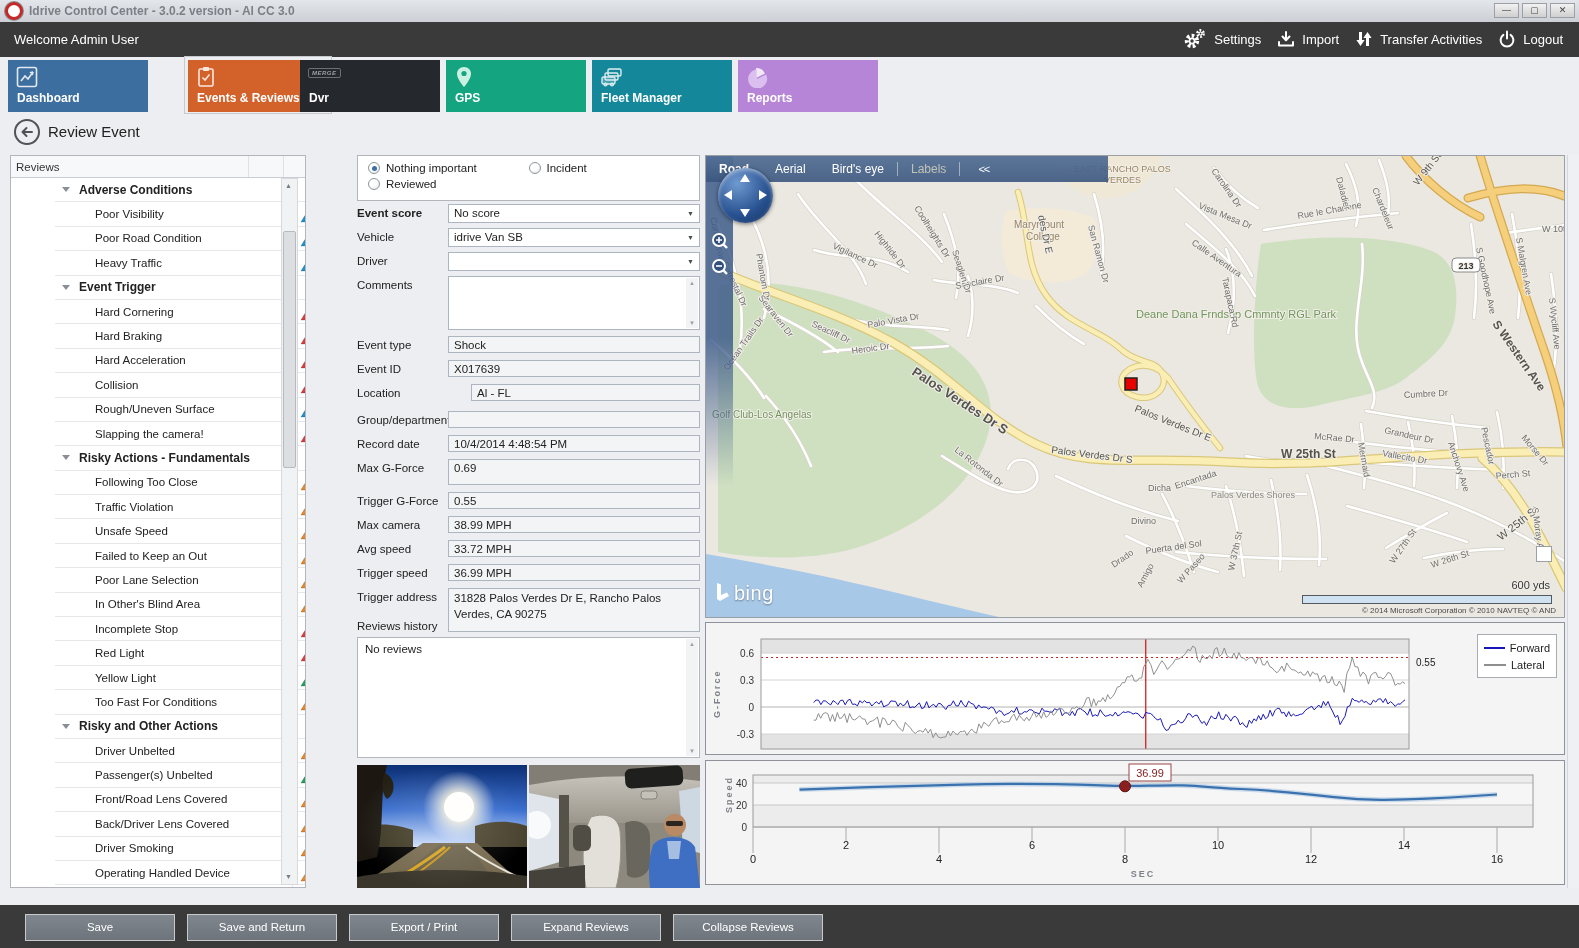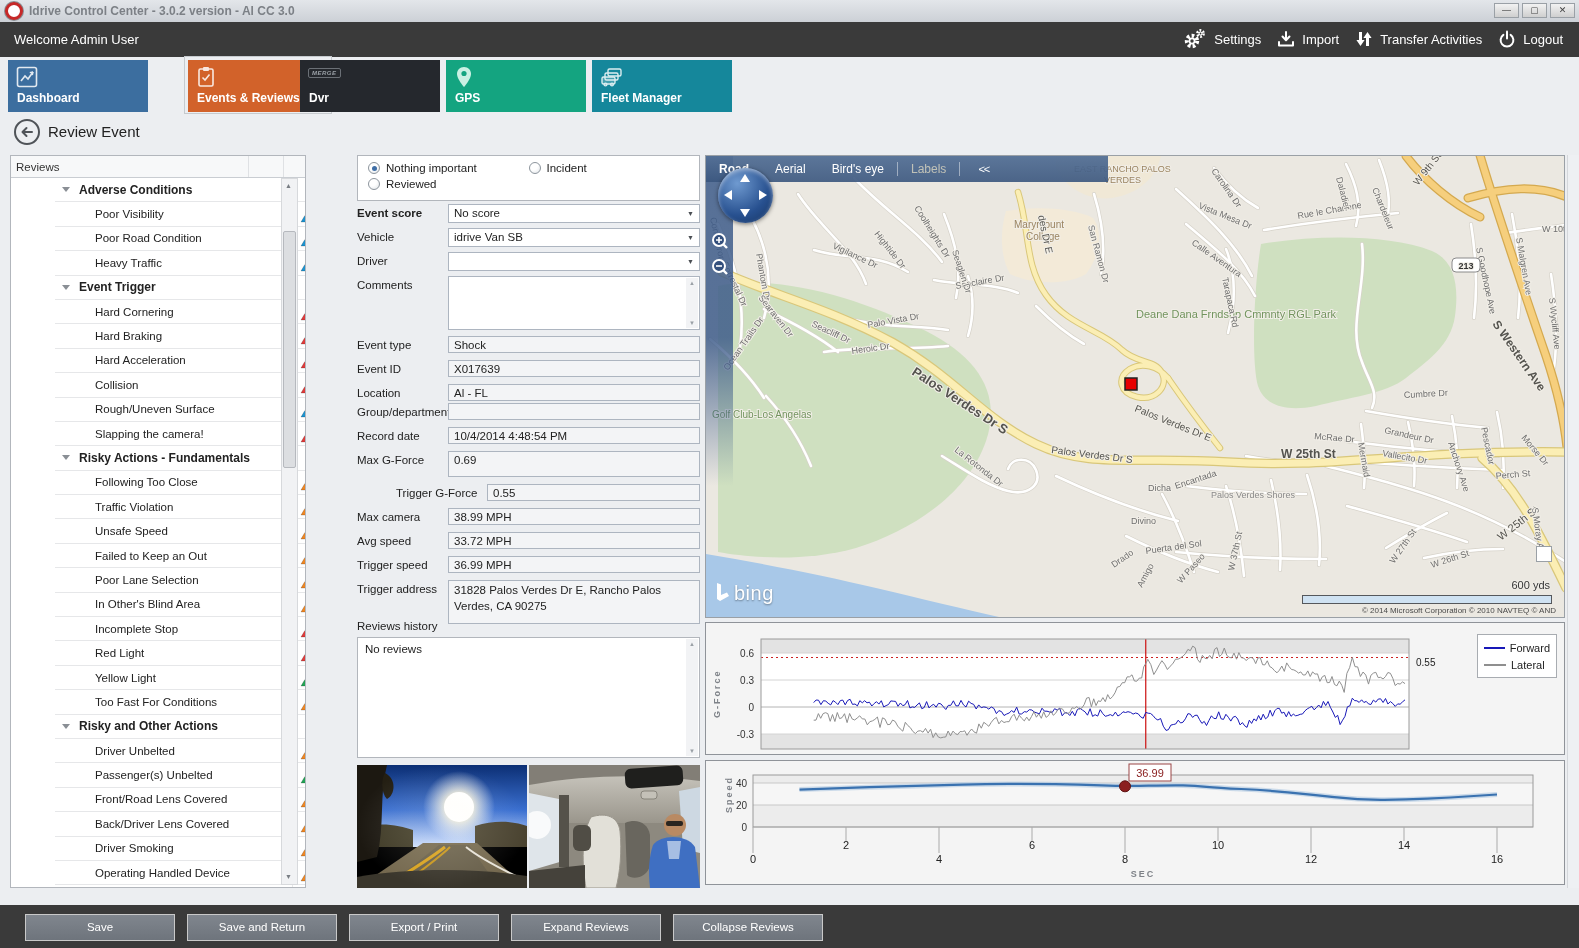--- a/index.html
+++ b/index.html
@@ -249,20 +249,27 @@
           </svg></span>
         <span class="lbl">Fleet Manager</span>
       </div>
       <div class="tab" style="left: 446px; background: rgb(20, 164, 128);">
         <span class="ticon"><svg width="20" height="22" viewBox="0 0 20 22">
             <path d="M10,1 C14.2,1 17,4 17,8 C17,13 10,21 10,21 C10,21 3,13 3,8 C3,4 5.8,1 10,1 Z" fill="#eafef5"></path>
             <circle cx="10" cy="7.5" r="2.6" fill="#14a480"></circle>
           </svg></span>
         <span class="lbl">GPS</span>
       </div>
+      <div class="tab" style="left: 738px; background: rgb(182, 133, 216);">
+        <span class="ticon"><svg width="22" height="22" viewBox="0 0 22 22">
+            <path d="M10,12 L10,2 A9.5,9.5 0 0 1 19,7.5 Z" fill="#ffffff" opacity=".95"></path>
+            <path d="M11,13 L20,8.5 A9.5,9.5 0 1 1 11,3.5 Z" fill="#e9d6f8" opacity=".85"></path>
+          </svg></span>
+        <span class="lbl">Reports</span>
+      </div>
     </div>
 
   <div class="pagehead">
     <span class="back-btn">
       <svg width="18" height="18" viewBox="0 0 18 18">
         <path d="M14,9 H5 M8.5,5 L4.5,9 L8.5,13" stroke="#4f5358" stroke-width="2" fill="none" stroke-linecap="round" stroke-linejoin="round"></path>
       </svg>
     </span>
     <span class="page-title">Review Event</span>
   </div>
@@ -742,37 +749,37 @@
         </div>
       </div>
       <div class="f-row" style="margin-bottom: 7px;">
         <div class="f-lab">Event type</div>
         <div class="f-val ro" style="height: 17px;">Shock</div>
       </div>
       <div class="f-row" style="margin-bottom: 7px;">
         <div class="f-lab">Event ID</div>
         <div class="f-val ro" style="height: 17px;">X017639</div>
       </div>
-      <div class="f-row" style="margin-bottom: 2px;">
+      <div class="f-row" style="margin-bottom: 10px; gap: 23px;">
         <div class="f-lab">Location</div>
         <div class="f-val ro" style="height: 17px;">Al - FL</div>
       </div>
       <div class="f-row" style="margin-bottom: 7px;">
         <div class="f-lab">Group/department</div>
         <div class="f-val ro" style="height: 17px;"></div>
       </div>
       <div class="f-row" style="margin-bottom: 7px;">
         <div class="f-lab">Record date</div>
         <div class="f-val ro" style="height: 17px;">10/4/2014 4:48:54 PM</div>
       </div>
       <div class="f-row" style="margin-bottom: 7px;">
         <div class="f-lab">Max G-Force</div>
         <div class="f-val ro" style="height: 26px;">0.69</div>
       </div>
-      <div class="f-row" style="margin-bottom: 7px; margin-left: 39px;">
+      <div class="f-row" style="margin-bottom: 7px;">
         <div class="f-lab">Trigger G-Force</div>
         <div class="f-val ro" style="height: 17px;">0.55</div>
       </div>
       <div class="f-row" style="margin-bottom: 7px;">
         <div class="f-lab">Max camera</div>
         <div class="f-val ro" style="height: 17px;">38.99 MPH</div>
       </div>
       <div class="f-row" style="margin-bottom: 7px;">
         <div class="f-lab">Avg speed</div>
         <div class="f-val ro" style="height: 17px;">33.72 MPH</div>

